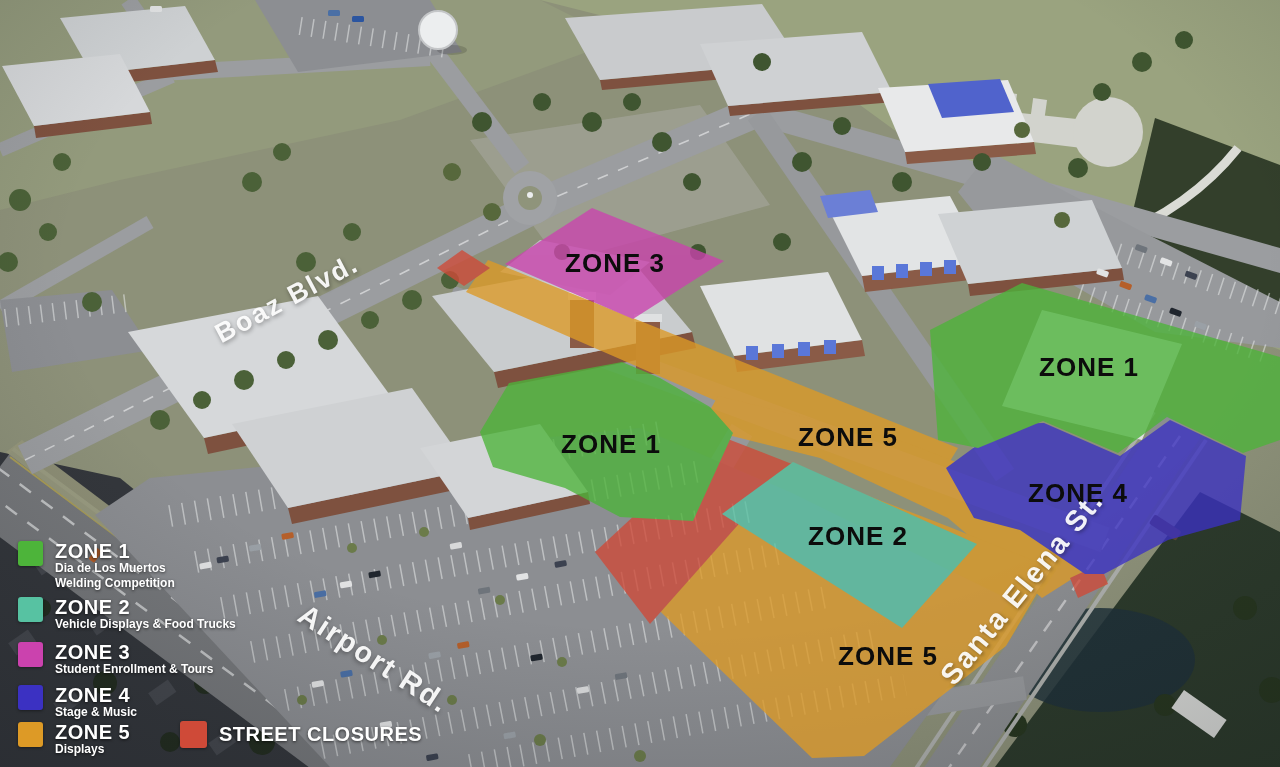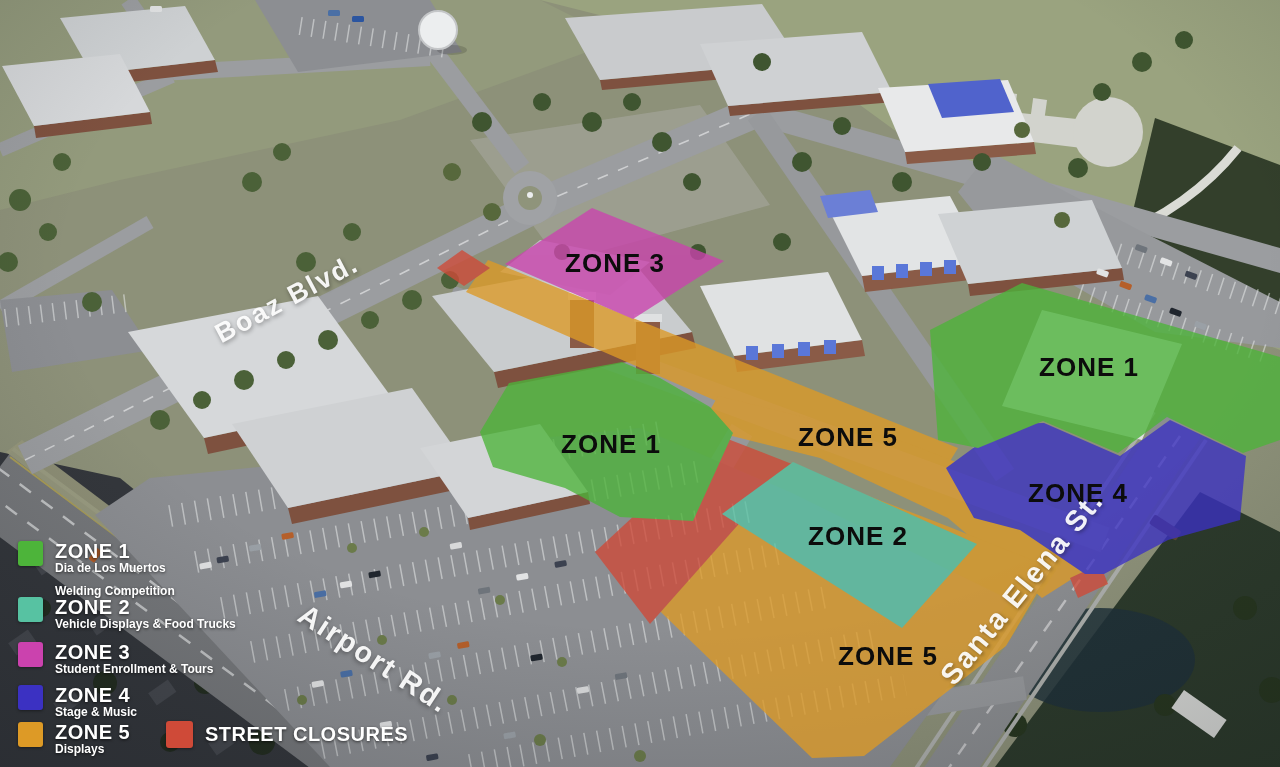--- a/index.html
+++ b/index.html
@@ -335,21 +335,21 @@
 <div class="street-label" style="left:374px;top:659px;transform:translate(-50%,-50%) rotate(33deg)">Airport Rd.</div>
 <div class="street-label" style="left:1022px;top:588px;transform:translate(-50%,-50%) rotate(-51deg)">Santa Elena St.</div>
 
 <div class="legend">
 
   <div class="legend-row" style="left:18px;top:541px">
     <div class="swatch" style="background-color: rgb(77, 180, 58);"></div>
     <div class="legend-text">
       <div class="legend-title">ZONE 1</div>
       <div class="legend-sub">Dia de Los Muertos</div>
-      <div class="legend-sub" style="margin-top:8px">Welding Competition</div>
+      <div class="legend-sub" style="margin-top:0">Welding Competition</div>
     </div>
   </div>
 
   <div class="legend-row" style="left:18px;top:597px">
     <div class="swatch" style="background-color: rgb(87, 194, 162);"></div>
     <div class="legend-text">
       <div class="legend-title">ZONE 2</div>
       <div class="legend-sub">Vehicle Displays &amp; Food Trucks</div>
     </div>
   </div>
@@ -371,21 +371,21 @@
   </div>
 
   <div class="legend-row" style="left:18px;top:722px">
     <div class="swatch" style="background-color: rgb(221, 154, 38);"></div>
     <div class="legend-text">
       <div class="legend-title">ZONE 5</div>
       <div class="legend-sub">Displays</div>
     </div>
   </div>
 
-  <div class="legend-row closures-row" style="left:166px;top:721px">
+  <div class="legend-row closures-row" style="left:180px;top:721px">
     <div class="swatch" style="background-color: rgb(207, 74, 56);"></div>
     <div class="legend-text">
       <div class="closures-title">STREET CLOSURES</div>
     </div>
   </div>
 
 </div>
 </div>
 
 </body></html>

